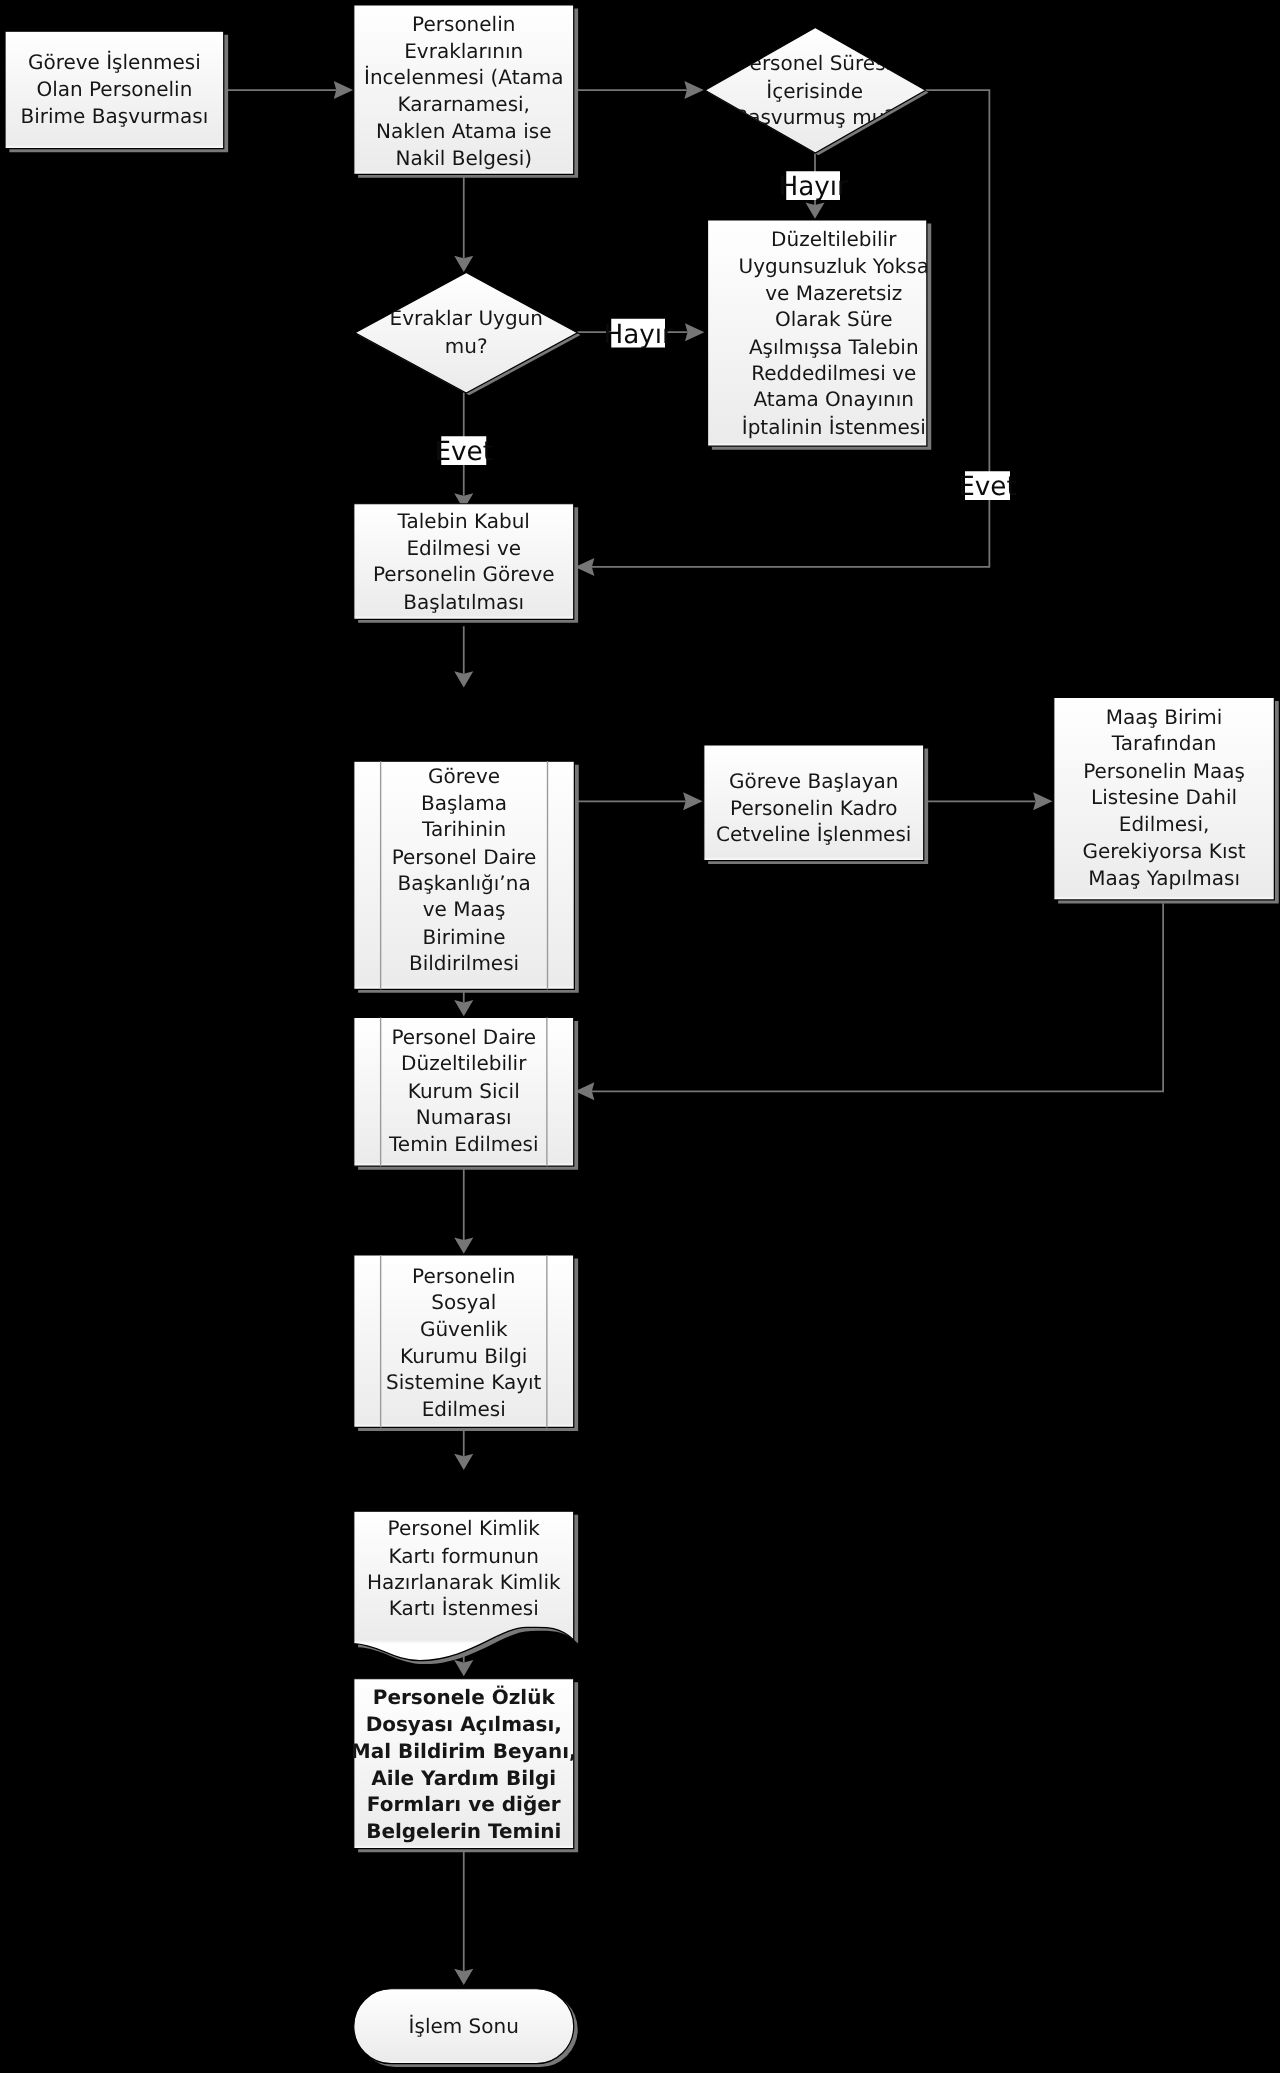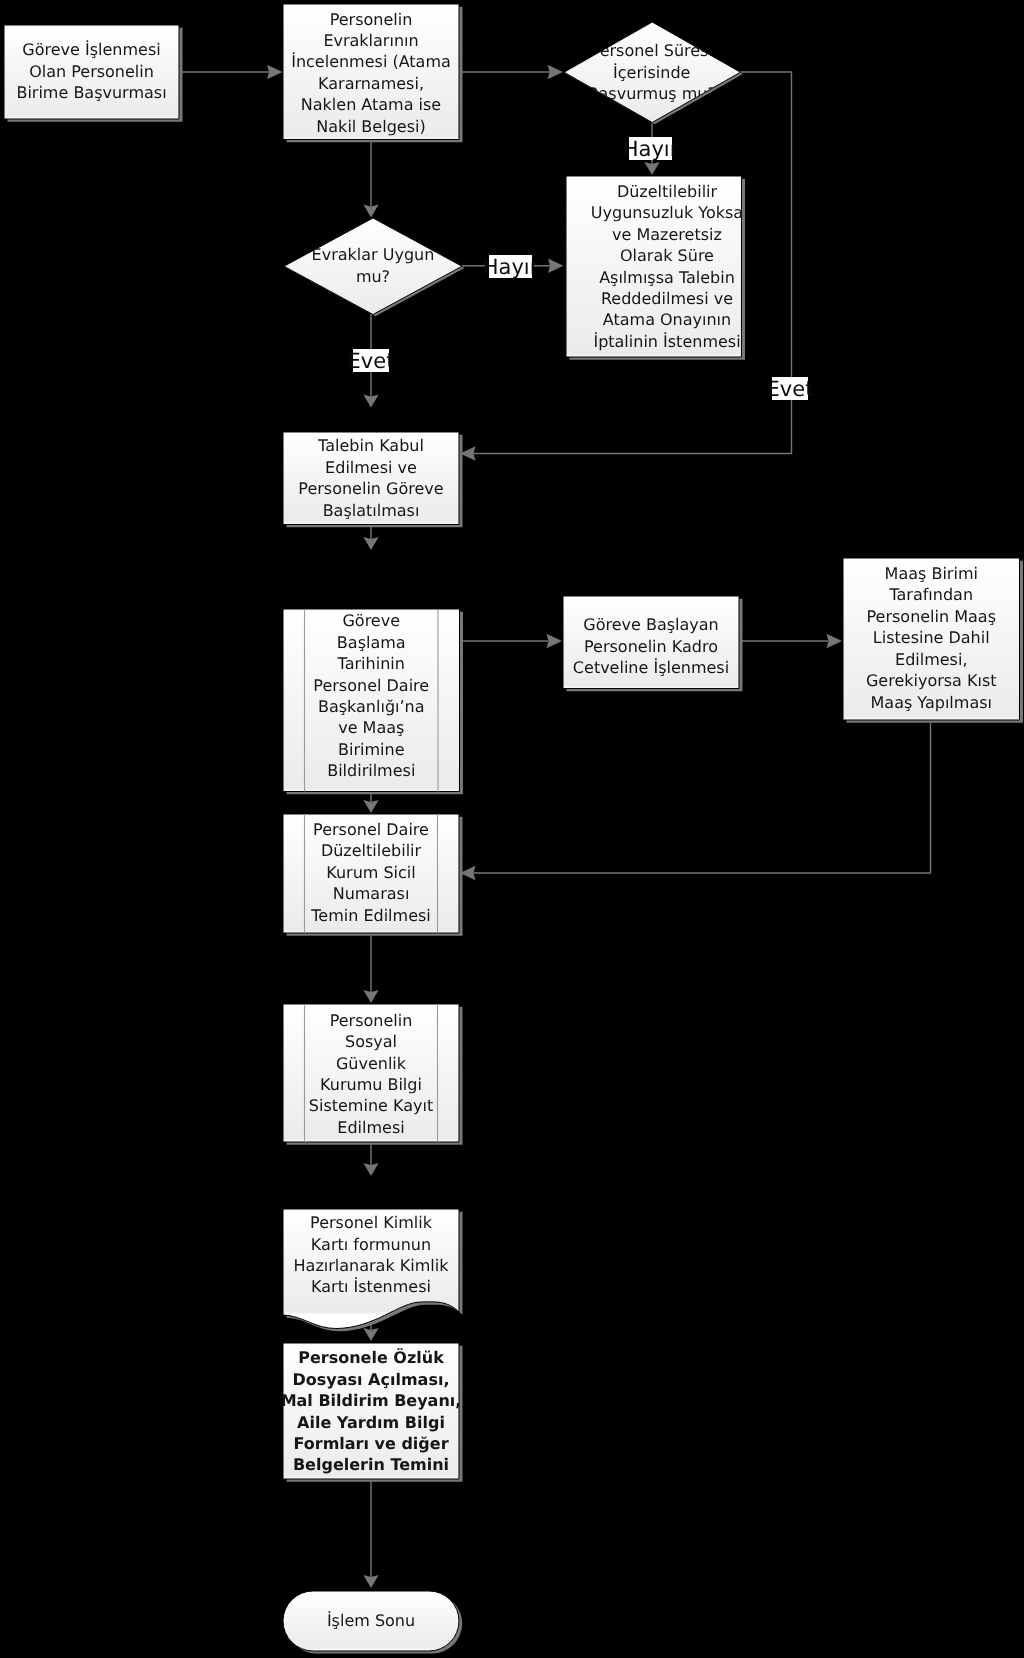--- a/index.html
+++ b/index.html
@@ -188,21 +188,21 @@
           <span>Düzeltilebilir</span>
           <span>Uygunsuzluk Yoksa</span>
           <span>ve Mazeretsiz</span>
           <span>Olarak Süre</span>
           <span>Aşılmışsa Talebin</span>
           <span>Reddedilmesi ve</span>
           <span>Atama Onayının</span>
           <span>İptalinin İstenmesi</span>
         </div>
       </div>
-      <div class="node" style="left: 283px; top: 432px; width: 176px; height: 92.5px;">
+      <div class="node" style="left: 283px; top: 403px; width: 176px; height: 92.5px;">
         <svg class="shape" width="181.5" height="97.3" viewBox="0 0 181.5 97.3">
       <defs>
             <linearGradient id="grad5" x1="0" y1="0" x2="0" y2="92.5" gradientUnits="userSpaceOnUse">
         <stop offset="0" stop-color="#ffffff"></stop>
         <stop offset="0.9675675675675676" stop-color="#ebebeb"></stop>
         <stop offset="1" stop-color="#ffffff"></stop>
             </linearGradient>
           </defs>
       <path d="M 0 0 L 176 0 L 176 92.5 L 0 92.5 Z" transform="translate(3.5,2.8)" fill="#787878"></path>
       <path d="M 0 0 L 176 0 L 176 92.5 L 0 92.5 Z" fill="url(#grad5)" stroke="#000000" stroke-width="1"></path>

